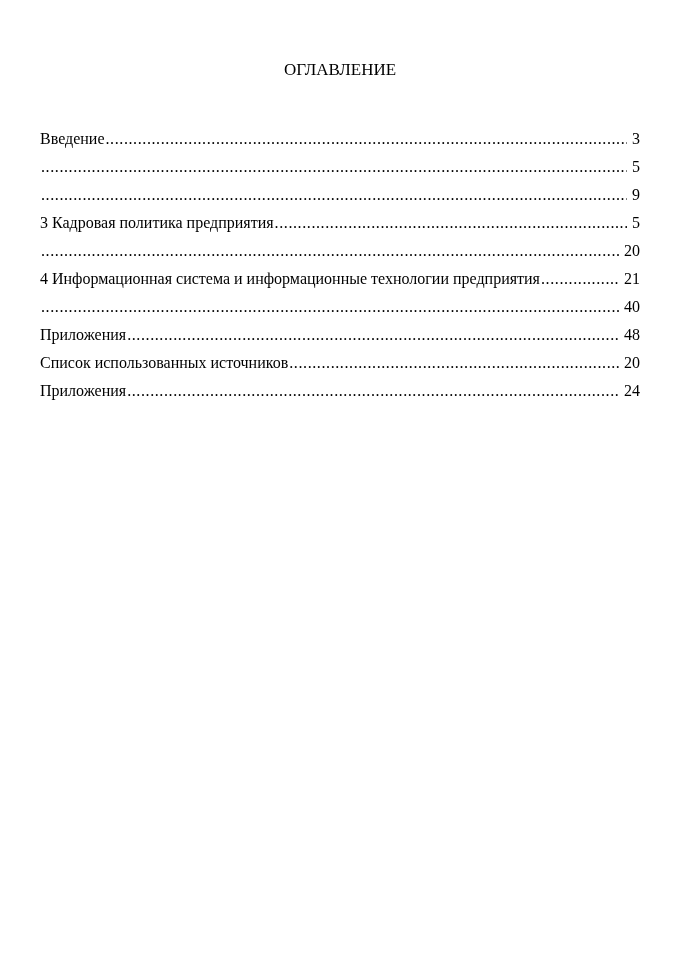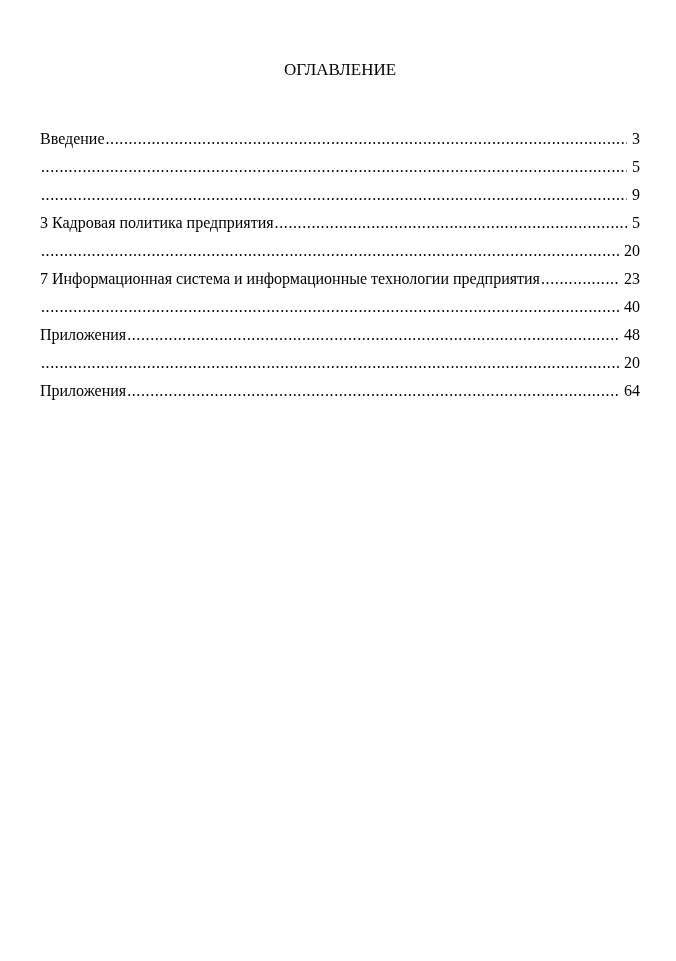--- a/index.html
+++ b/index.html
@@ -79,40 +79,41 @@
     <span class="toc-leader" aria-hidden="true">............................................................................................................................................................................................................................</span>
     <span class="toc-page">5</span>
   </div>
 
   <div class="toc-row">
     <span class="toc-leader" aria-hidden="true">............................................................................................................................................................................................................................</span>
     <span class="toc-page">20</span>
   </div>
 
   <div class="toc-row">
-    <span class="toc-label">7 Информационная система и информационные технологии предприятия</span>
+    <span class="toc-label">4 Информационная система и информационные технологии предприятия</span>
     <span class="toc-leader" aria-hidden="true">............................................................................................................................................................................................................................</span>
-    <span class="toc-page">23</span>
+    <span class="toc-page">21</span>
   </div>
 
   <div class="toc-row">
     <span class="toc-leader" aria-hidden="true">............................................................................................................................................................................................................................</span>
     <span class="toc-page">40</span>
   </div>
 
   <div class="toc-row">
     <span class="toc-label">Приложения</span>
     <span class="toc-leader" aria-hidden="true">............................................................................................................................................................................................................................</span>
     <span class="toc-page">48</span>
   </div>
 
   <div class="toc-row">
+    <span class="toc-label">Список использованных источников</span>
     <span class="toc-leader" aria-hidden="true">............................................................................................................................................................................................................................</span>
     <span class="toc-page">20</span>
   </div>
 
   <div class="toc-row">
     <span class="toc-label">Приложения</span>
     <span class="toc-leader" aria-hidden="true">............................................................................................................................................................................................................................</span>
-    <span class="toc-page">64</span>
+    <span class="toc-page">24</span>
   </div>
 </div>
 </div>
 
 </body></html>

